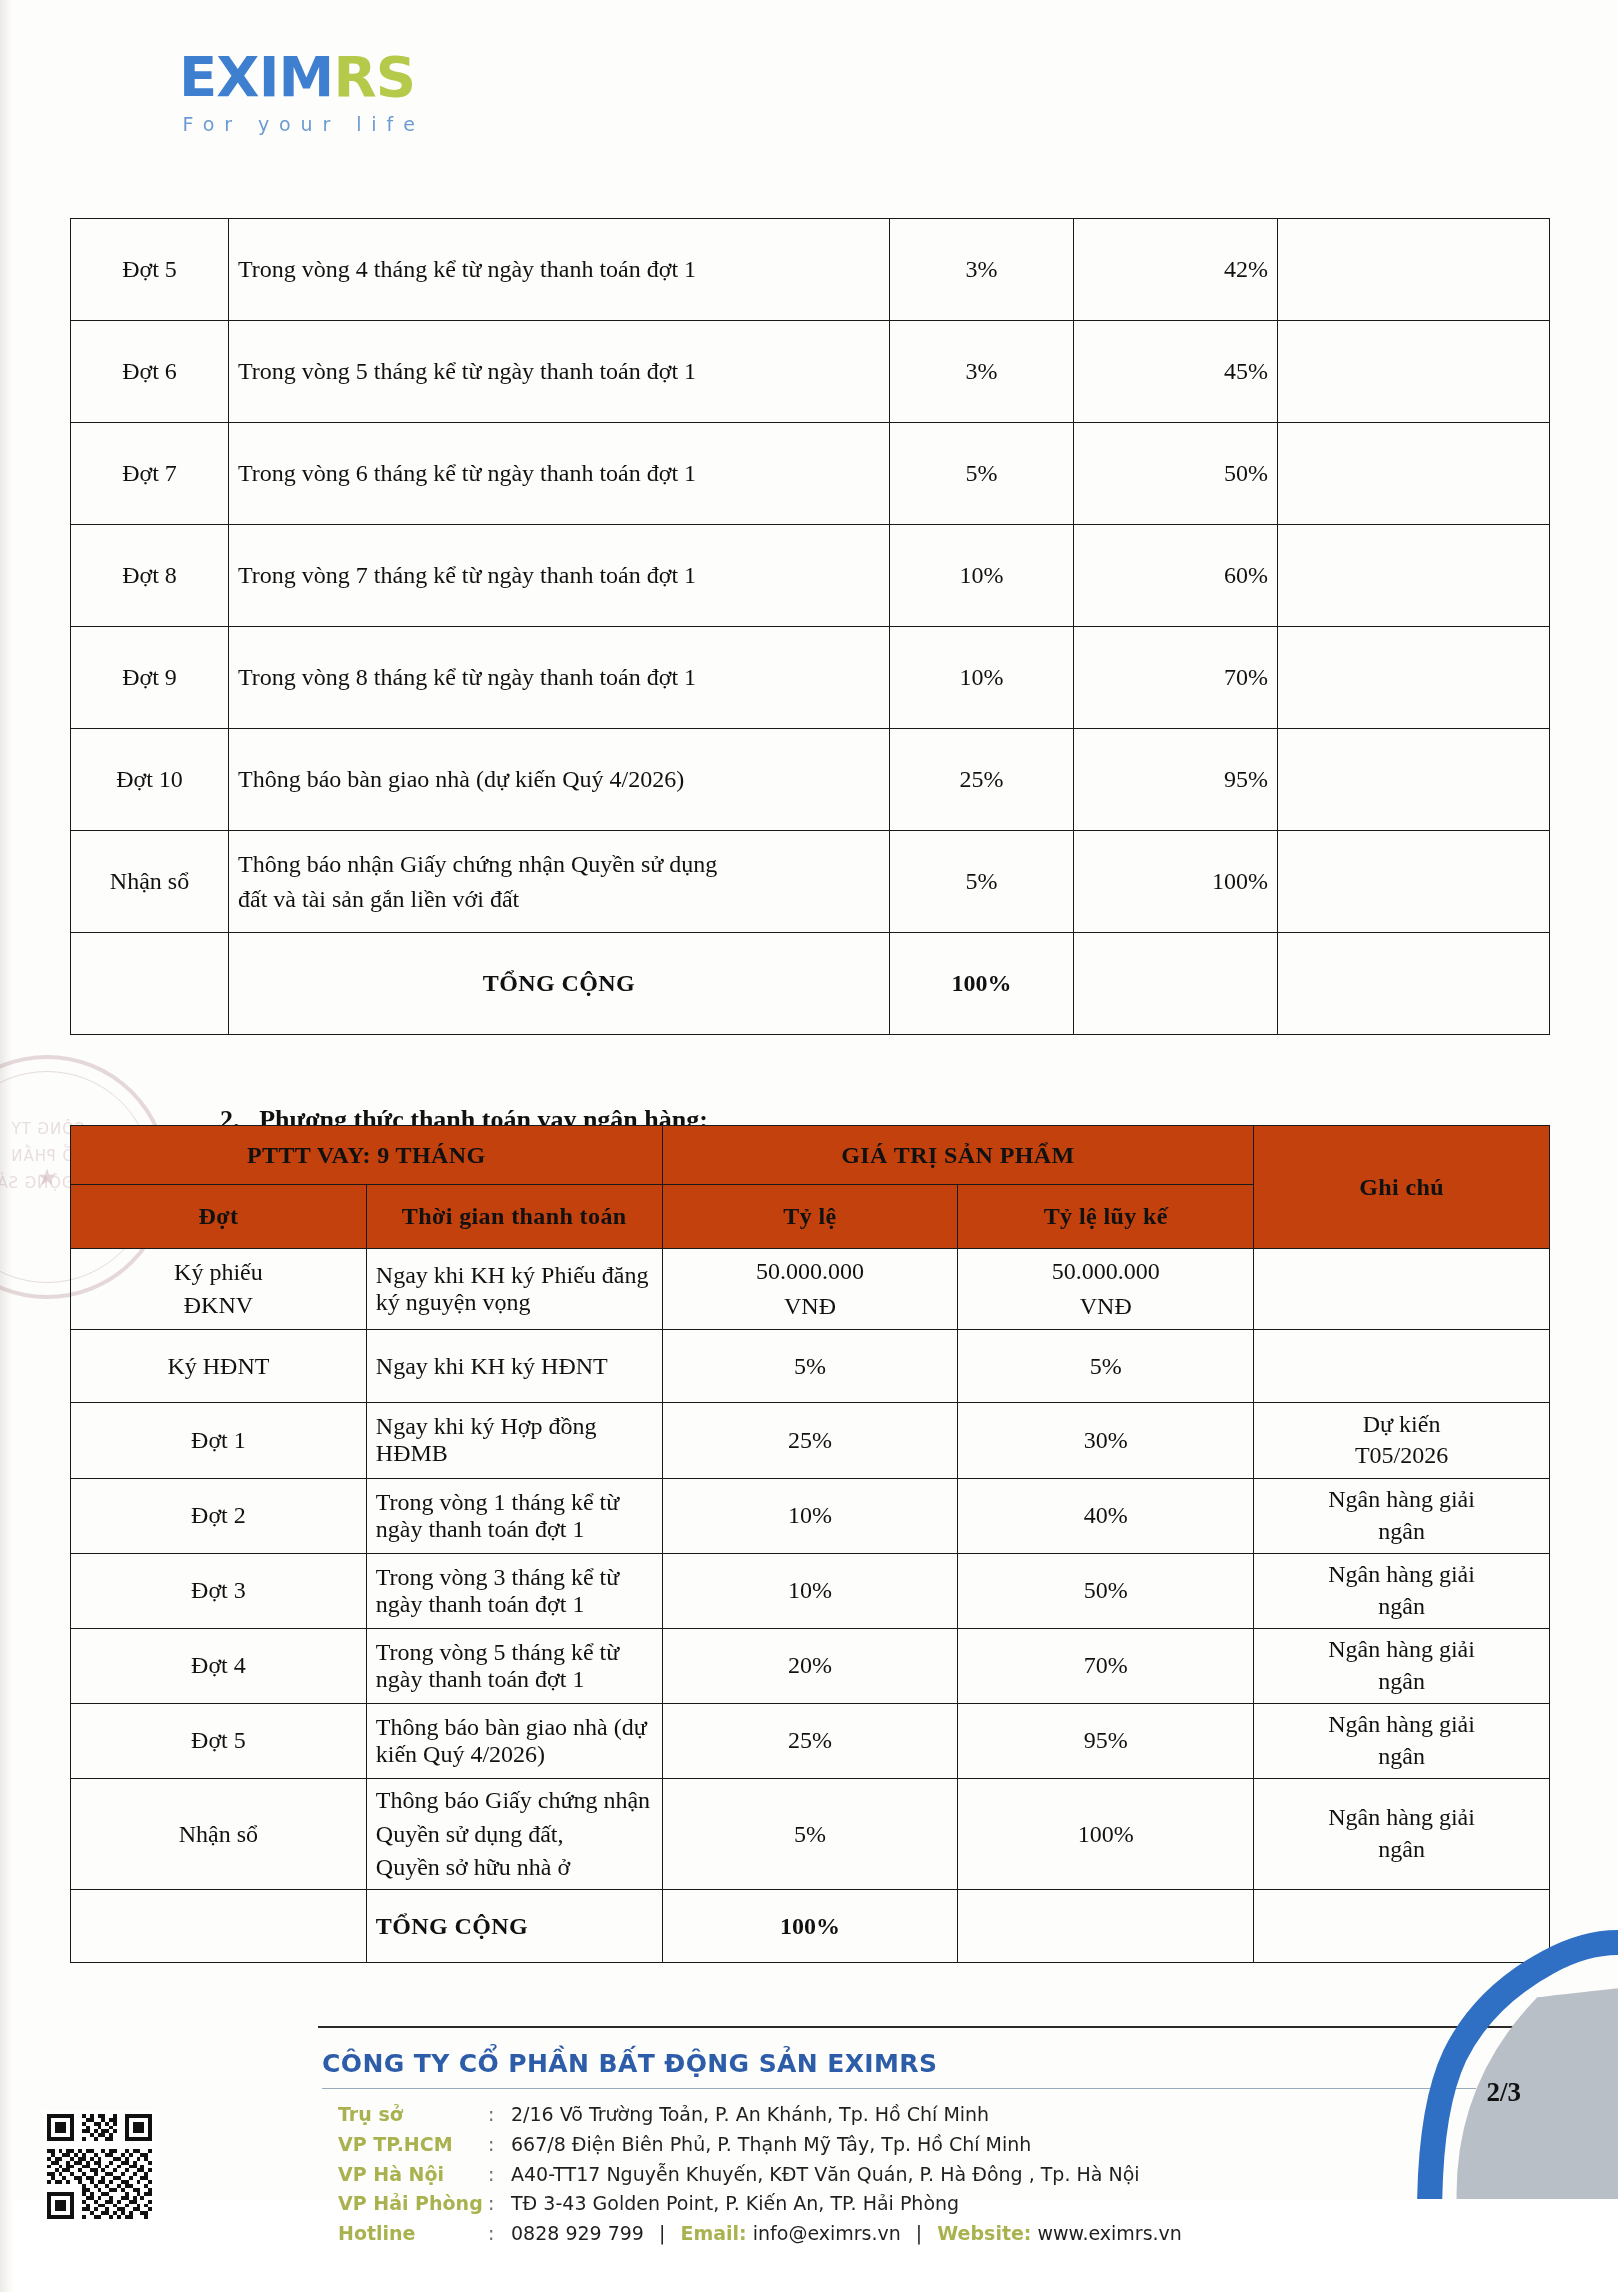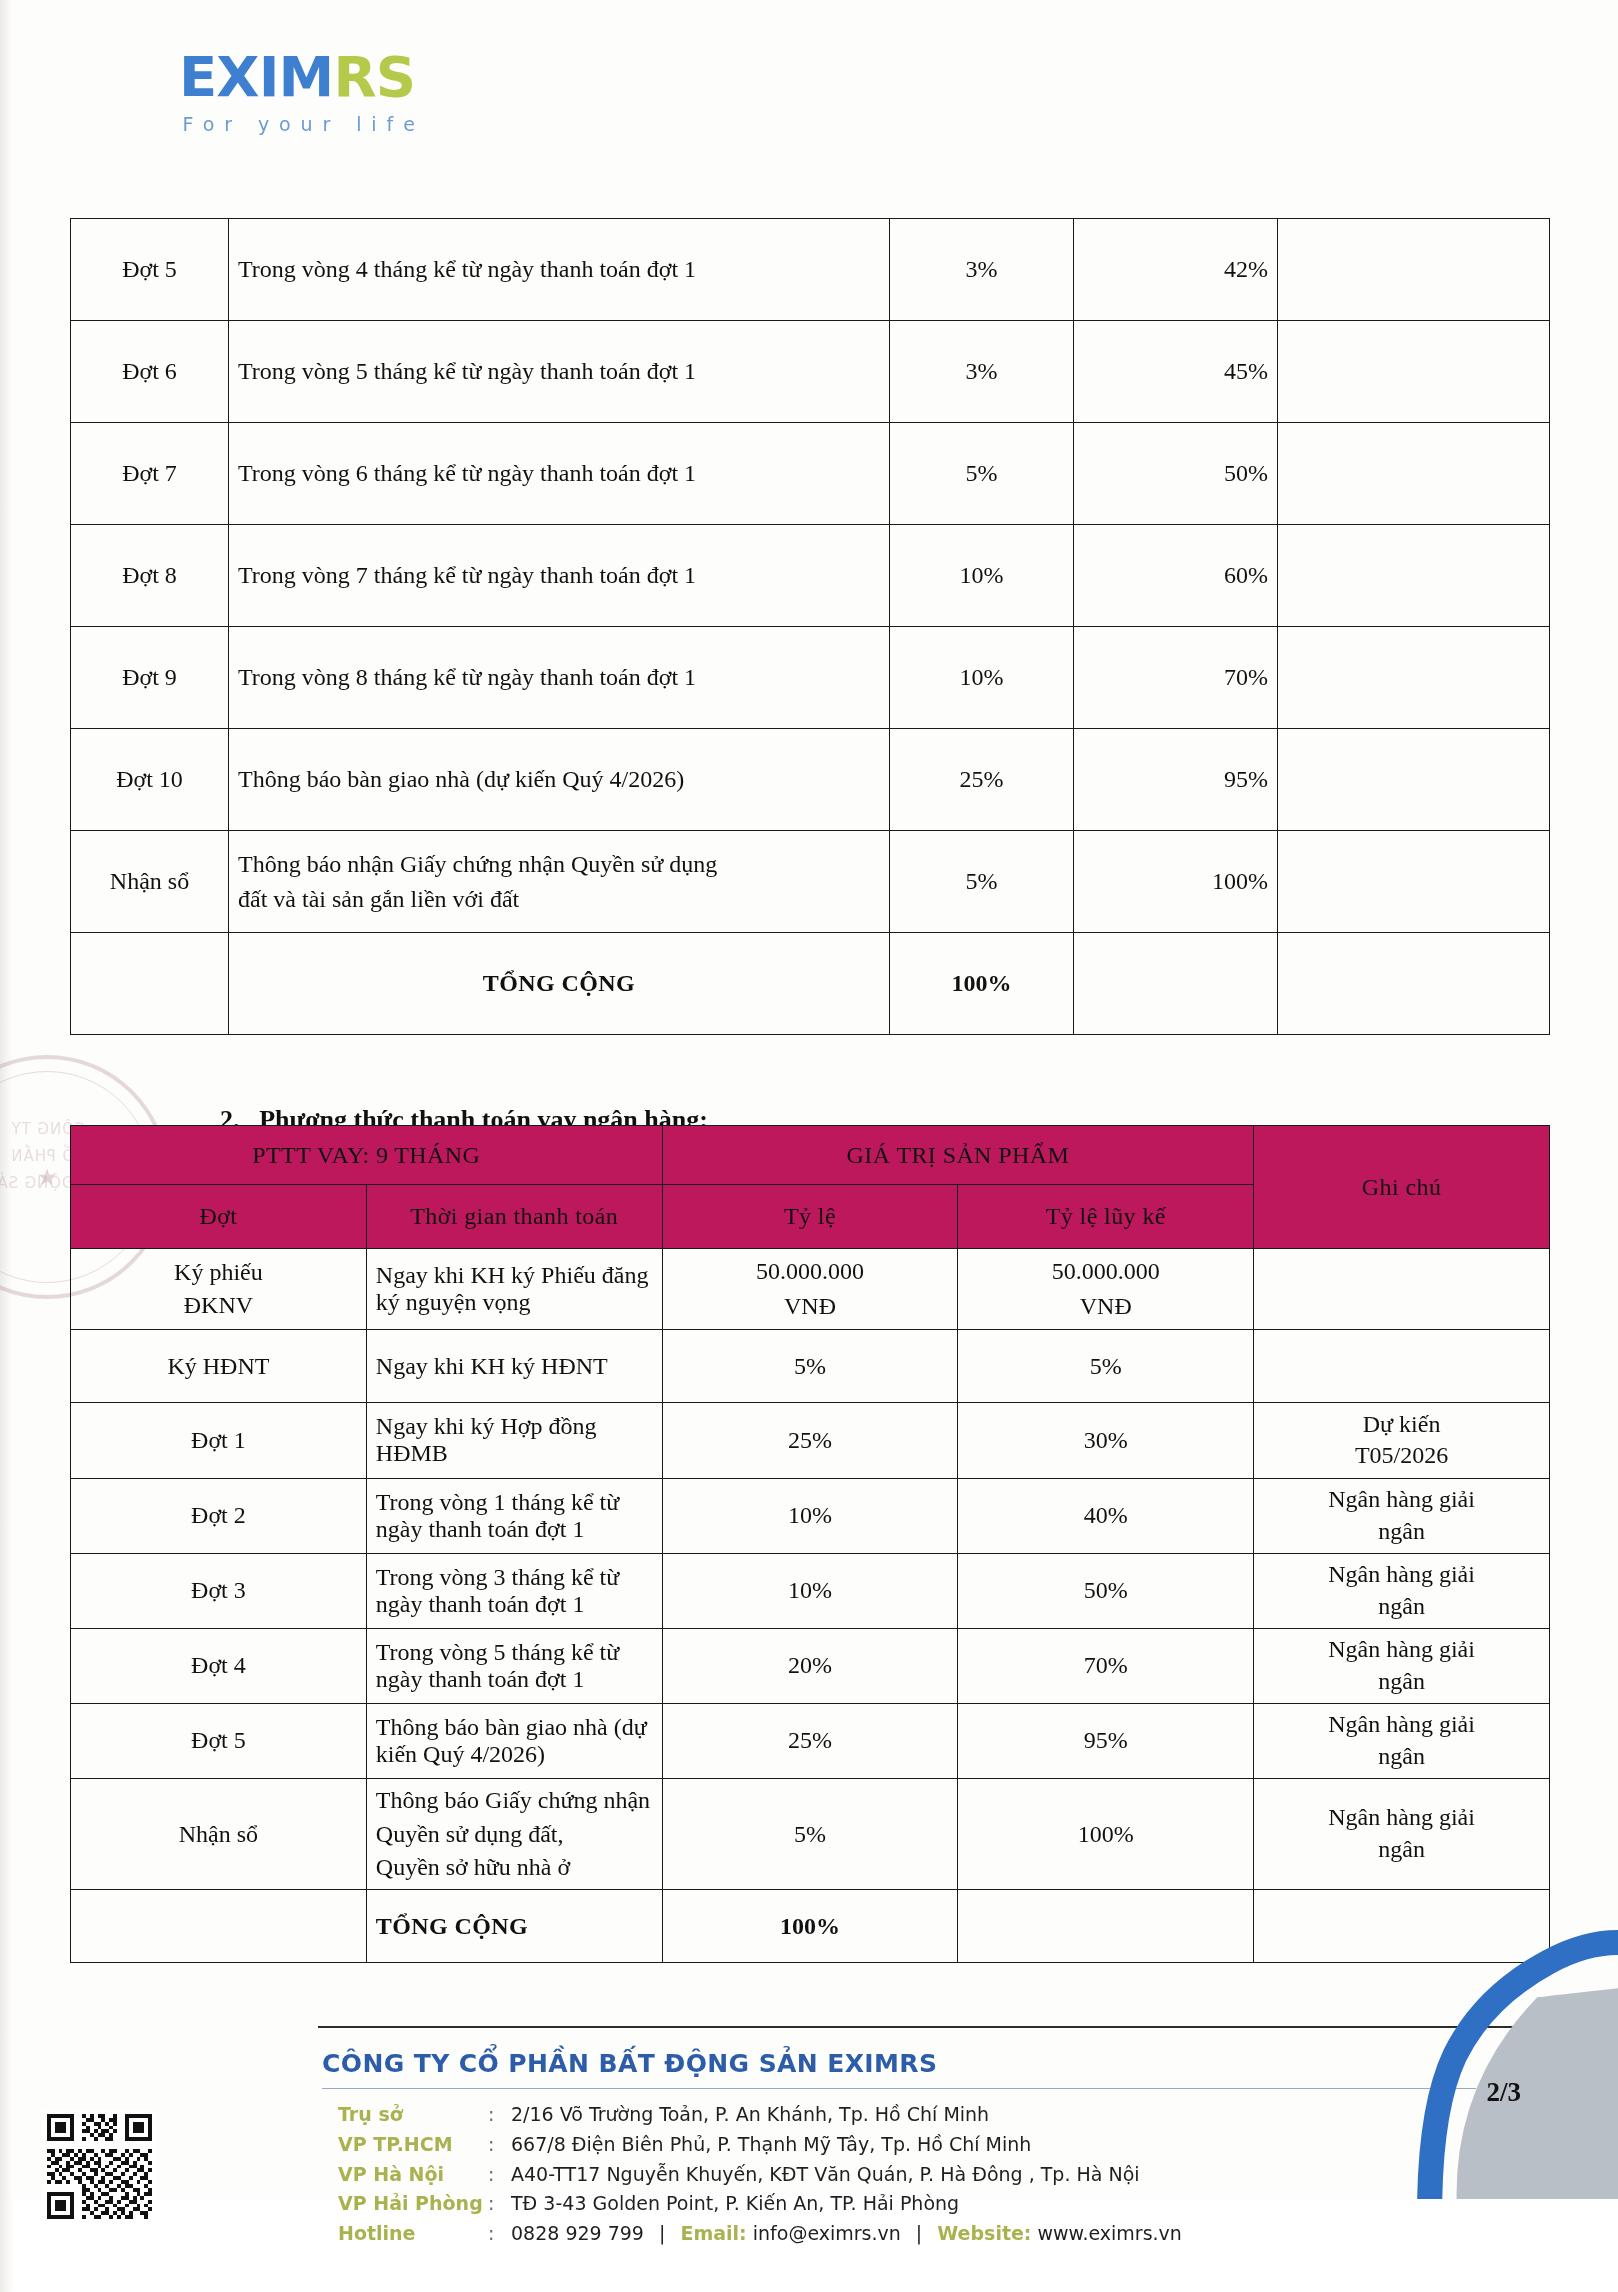--- a/index.html
+++ b/index.html
@@ -155,22 +155,22 @@
   .section-heading .num { margin-right: 19.7px; }
 
   
   #table-two {
     left: 70px;
     top: 1125px;
     width: 1480px;
   }
   #table-two td, #table-two th { height: 73px; }
   .hdr {
-    background: #be185d;
-    font-weight: 400;
+    background: #c2410c;
+    font-weight: 700;
     text-align: center;
     letter-spacing: 0.4px;
   }
   .hdr-big { font-size: 28px; height: 59px !important; }
   .hdr-sub { font-size: 24px; height: 64px !important; }
   .t2-dot  { width: 158px; text-align: center; }
   .t2-desc { width: 448px; text-align: left; padding-left: 12.5px; }
   .t2-rate { width: 158px; text-align: center; }
   .t2-cum  { width: 170px; text-align: center; }
   .t2-note { width: 193px; text-align: center; line-height: 1.32; }

